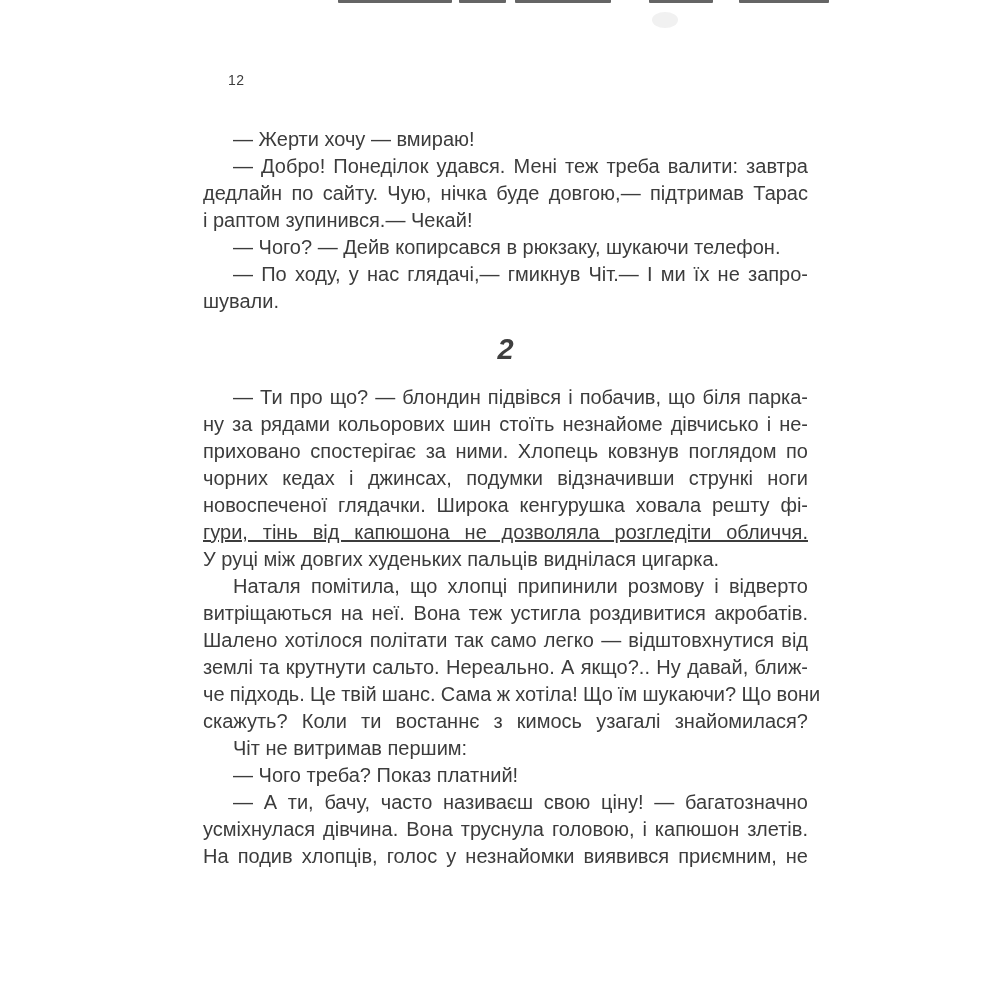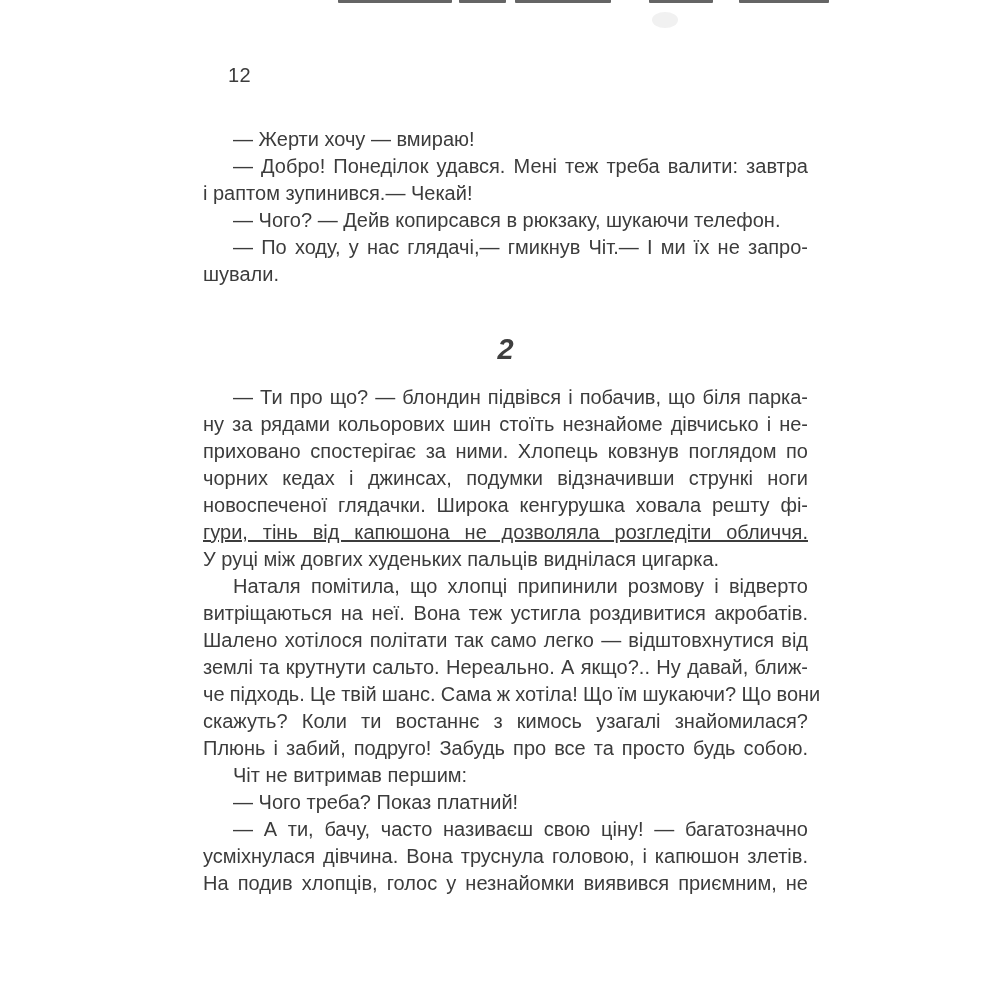--- a/index.html
+++ b/index.html
@@ -13,22 +13,22 @@
   }
   .scan-mark{
     position:absolute;top:0;height:3px;
     background:#4a4a4a;opacity:.85;border-radius:0 0 1px 1px;
   }
   .smudge{
     position:absolute;left:652px;top:12px;width:26px;height:16px;
     background:#f1f1f1;border-radius:50%;
   }
   .page-number{
-    position:absolute;left:228px;top:64px;
-    font-size:20px;color:#3c3c3c;letter-spacing:.5px;
+    position:absolute;left:228px;top:72px;
+    font-size:14px;color:#3c3c3c;letter-spacing:.5px;
   }
   .textblock{
     position:absolute;left:203px;width:605px;
     color:#3c3c3c;font-size:20px;
   }
   #textblock-1{top:126px;}
   #textblock-2{top:384px;}
   .line{
     height:27px;line-height:27px;
     white-space:nowrap;overflow:visible;
@@ -54,20 +54,21 @@
       <div class="scan-mark" style="left: 649px; width: 64px;"></div>
       <div class="scan-mark" style="left: 739px; width: 90px;"></div>
     </div>
   <div class="smudge"></div>
 
   <div class="page-number">12</div>
 
   <div class="textblock" id="textblock-1">
       <div class="line ind"><span>— Жерти хочу — вмираю!</span></div>
       <div class="line ind"><span style="word-spacing: 2.52734px;">— Добро! Понеділок удався. Мені теж треба валити: завтра</span></div>
+      <div class="line"><span style="word-spacing: 3.81641px;">дедлайн по сайту. Чую, нічка буде довгою,— підтримав Тарас</span></div>
       <div class="line"><span>і раптом зупинився.— Чекай!</span></div>
       <div class="line ind"><span>— Чого? — Дейв копирсався в рюкзаку, шукаючи телефон.</span></div>
       <div class="line ind"><span style="word-spacing: 2.64062px;">— По ходу, у нас глядачі,— гмикнув Чіт.— І ми їх не запро-</span></div>
       <div class="line"><span>шували.</span></div>
     </div>
 
   <div class="chapter-heading">2</div>
 
   <div class="textblock" id="textblock-2">
       <div class="line ind"><span style="word-spacing: 1.49148px;">— Ти про що? — блондин підвівся і побачив, що біля парка-</span></div>
@@ -76,21 +77,20 @@
       <div class="line"><span style="word-spacing: 8.8192px;">чорних кедах і джинсах, подумки відзначивши стрункі ноги</span></div>
       <div class="line"><span style="word-spacing: 5.30208px;">новоспеченої глядачки. Широка кенгурушка ховала решту фі-</span></div>
       <div class="line"><span style="word-spacing: 9.28795px; text-decoration: underline;">гури, тінь від капюшона не дозволяла розгледіти обличчя.</span></div>
       <div class="line"><span>У руці між довгих худеньких пальців виднілася цигарка.</span></div>
       <div class="line ind"><span style="word-spacing: 4.65625px;">Наталя помітила, що хлопці припинили розмову і відверто</span></div>
       <div class="line"><span style="word-spacing: 3.12054px;">витріщаються на неї. Вона теж устигла роздивитися акробатів.</span></div>
       <div class="line"><span style="word-spacing: 1.6543px;">Шалено хотілося політати так само легко — відштовхнутися від</span></div>
       <div class="line"><span style="word-spacing: 0.817708px;">землі та крутнути сальто. Нереально. А якщо?.. Ну давай, ближ-</span></div>
       <div class="line"><span style="word-spacing: -0.334635px;">че підходь. Це твій шанс. Сама ж хотіла! Що їм шукаючи? Що вони</span></div>
       <div class="line"><span style="word-spacing: 8.57366px;">скажуть? Коли ти востаннє з кимось узагалі знайомилася?</span></div>
-      <div class="line"><span style="word-spacing: 2.48438px;">Плюнь і забий, подруго! Забудь про все та просто будь собою.</span></div>
       <div class="line ind"><span>Чіт не витримав першим:</span></div>
       <div class="line ind"><span>— Чого треба? Показ платний!</span></div>
       <div class="line ind"><span style="word-spacing: 5.15972px;">— А ти, бачу, часто називаєш свою ціну! — багатозначно</span></div>
       <div class="line"><span style="word-spacing: 2.3683px;">усміхнулася дівчина. Вона труснула головою, і капюшон злетів.</span></div>
       <div class="line"><span style="word-spacing: 3.50586px;">На подив хлопців, голос у незнайомки виявився приємним, не</span></div>
     </div>
 
 </div>
 
 </body></html>

